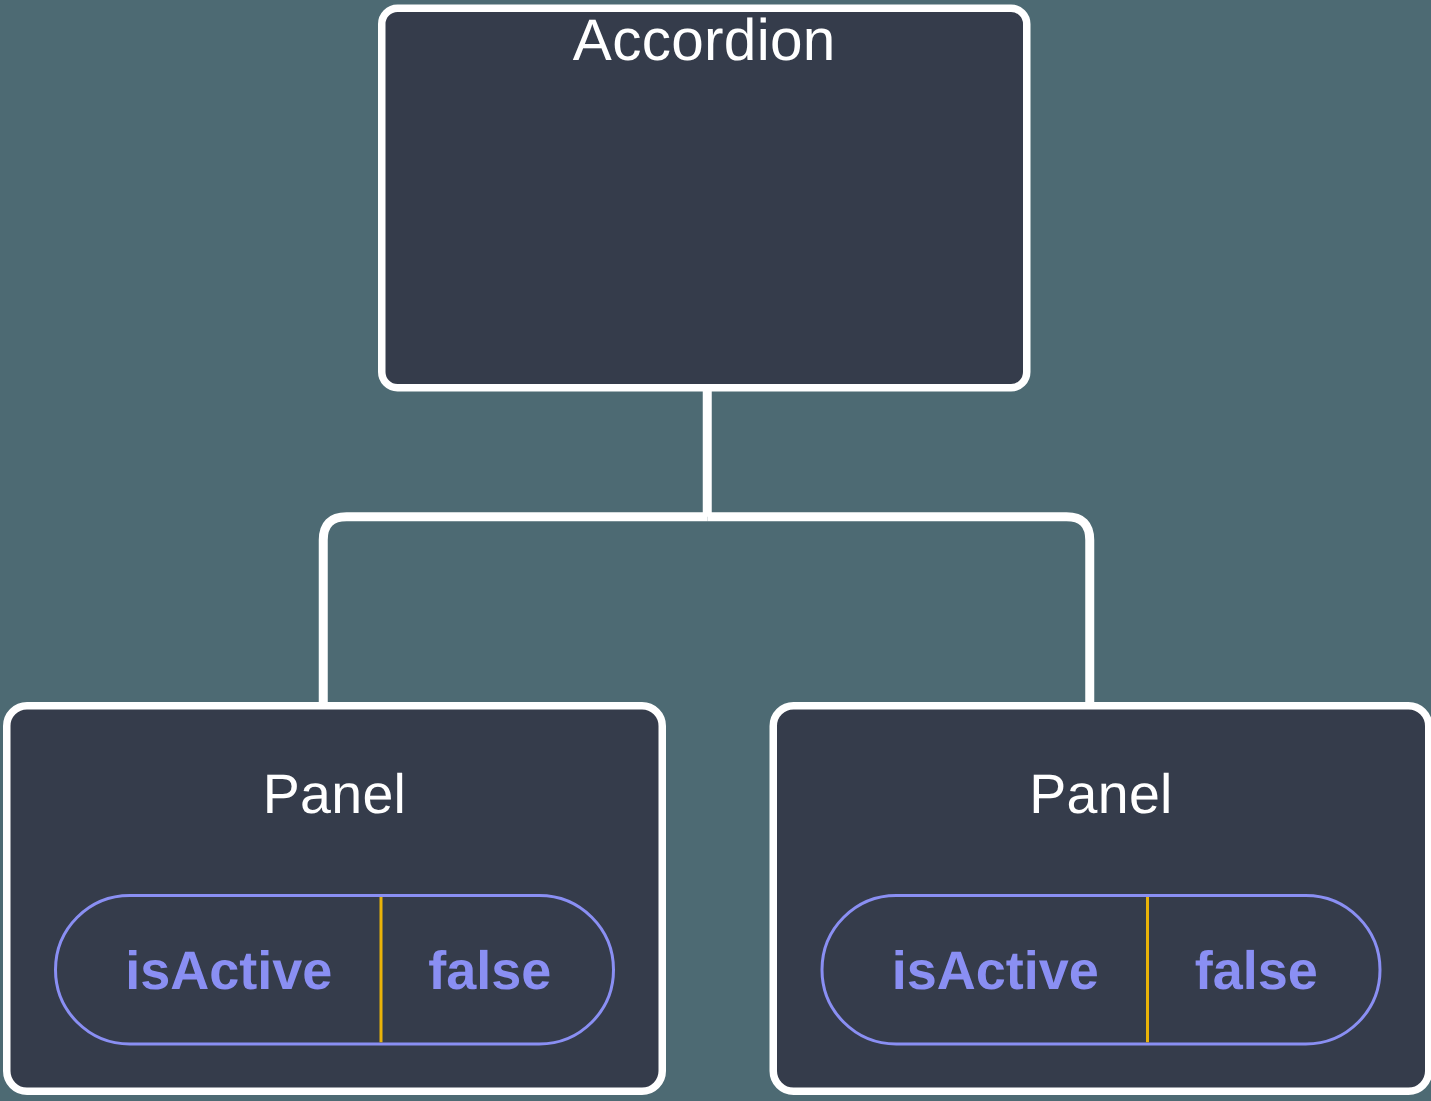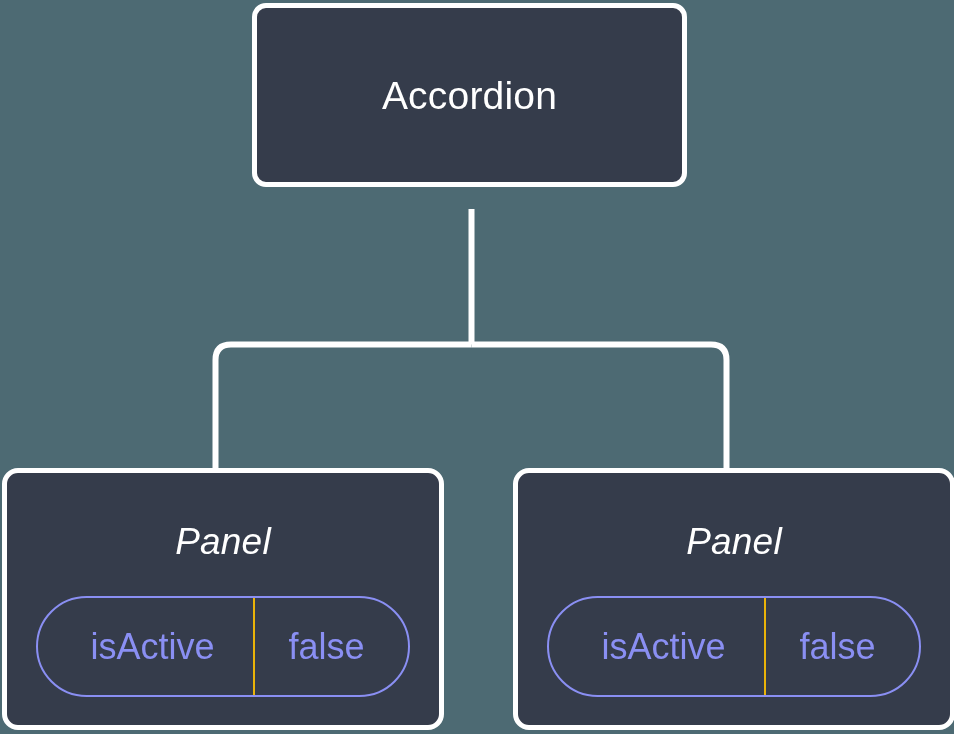--- a/index.html
+++ b/index.html
@@ -33,22 +33,22 @@
     border: 5px solid #ffffff;
     border-radius: 14px;
     display: flex;
     flex-direction: column;
     align-items: center;
   }
   .node-root {
     left: 252px;
     top: 3px;
     width: 435px;
-    height: 184px;
-    justify-content: center;
+    height: 258px;
+    border-radius: 13px;
   }
   .node-leaf-left {
     left: 2px;
     top: 468px;
     width: 442px;
     height: 262px;
     border-radius: 16px;
   }
   .node-leaf-right {
     left: 513px;
@@ -63,35 +63,35 @@
     font-weight: 400;
     letter-spacing: 0.2px;
     line-height: 1;
     white-space: nowrap;
   }
   .node-root .node-title {
     font-size: 39px;
   }
   .node-leaf-left .node-title,
   .node-leaf-right .node-title {
-    margin-top: 50px;
-    font-style: italic;
+    margin-top: 38px;
   }
   .prop-pill {
     position: absolute;
     top: 123px;
     left: 50%;
     transform: translateX(-50%);
     box-sizing: border-box;
     display: flex;
     align-items: stretch;
     height: 101px;
     border: 2px solid #8a8ff3;
     border-radius: 51px;
     overflow: hidden;
+    font-weight: bold;
   }
   .prop-key, .prop-val {
     display: flex;
     align-items: center;
     justify-content: center;
     color: #8a8ff3;
     font-size: 36px;
     line-height: 1;
     white-space: nowrap;
     box-sizing: border-box;

